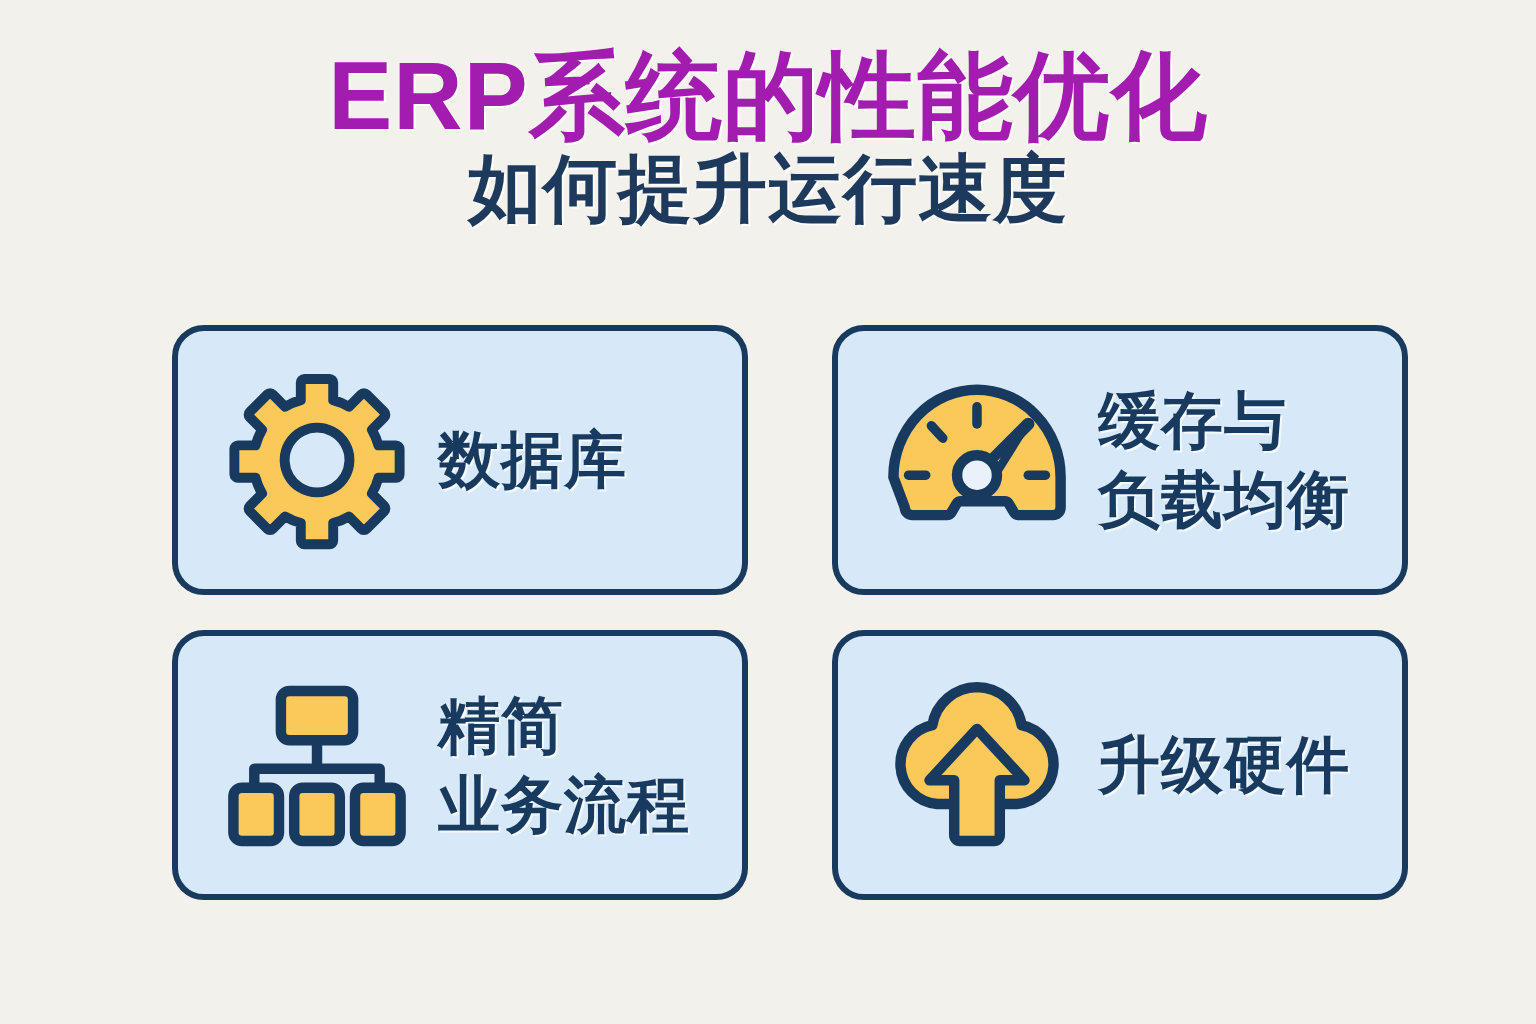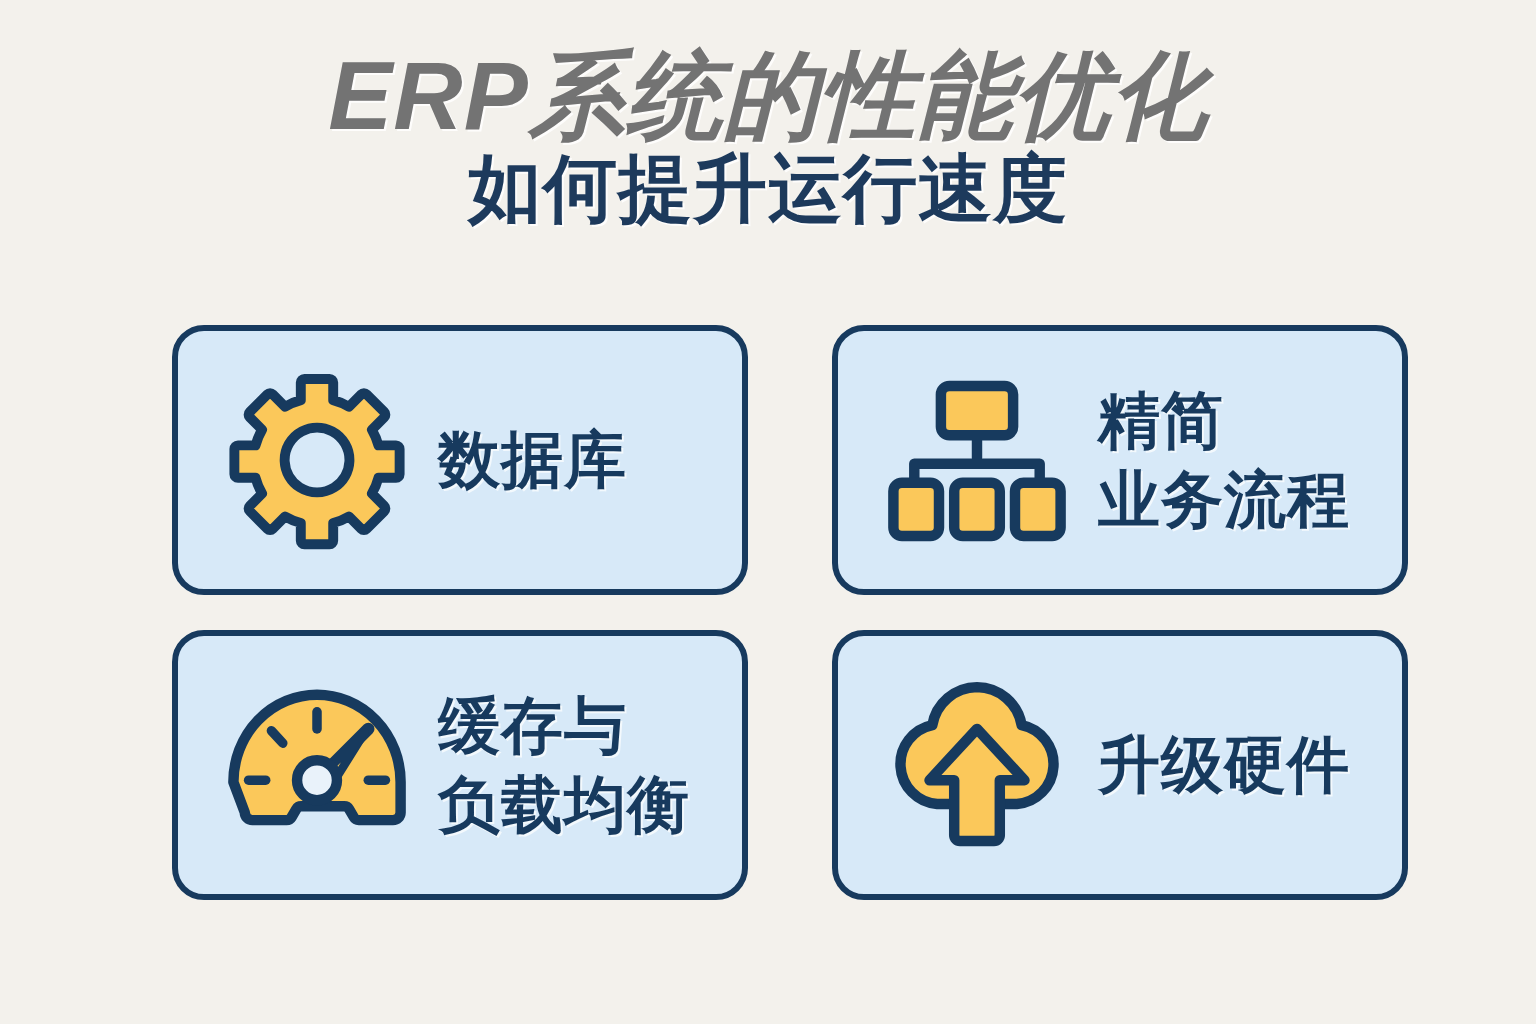--- a/index.html
+++ b/index.html
@@ -28,25 +28,24 @@
     position: absolute;
     top: 44px;
     left: 0;
     width: 1536px;
     text-align: center;
   }
   .title {
     font-size: 96px;
     line-height: 1.08;
     font-weight: 700;
-    color: #737373;
+    color: #a21caf;
     letter-spacing: 1px;
     text-shadow: 2px 2px 0 rgba(255,255,255,0.85);
     white-space: nowrap;
-    font-style: italic;
   }
   .subtitle {
     font-size: 74px;
     line-height: 1.1;
     font-weight: 700;
     color: #1d3a5c;
     letter-spacing: 1px;
     text-shadow: 2px 2px 0 rgba(255,255,255,0.85);
     white-space: nowrap;
   }
@@ -138,39 +137,20 @@
         </svg>
       </div>
       <div class="card-label">
         <span class="l1">数据库</span>
       </div>
     </div>
 
     <div class="card">
       <div class="card-icon">
         <svg viewBox="0 0 200 180" xmlns="http://www.w3.org/2000/svg">
-          <g stroke="#173a5e" stroke-width="11" fill="none" stroke-linecap="round" stroke-linejoin="round">
-            <path d="M100 62 V88"></path>
-            <path d="M34 116 V94 H166 V116"></path>
-          </g>
-          <rect x="62" y="12" width="76" height="52" rx="9" fill="#fbc85a" stroke="#173a5e" stroke-width="11"></rect>
-          <rect x="12" y="114" width="48" height="56" rx="9" fill="#fbc85a" stroke="#173a5e" stroke-width="11"></rect>
-          <rect x="76" y="114" width="48" height="56" rx="9" fill="#fbc85a" stroke="#173a5e" stroke-width="11"></rect>
-          <rect x="140" y="114" width="48" height="56" rx="9" fill="#fbc85a" stroke="#173a5e" stroke-width="11"></rect>
-        </svg>
-      </div>
-      <div class="card-label">
-        <span class="l1">精简</span>
-        <span class="l2">业务流程</span>
-      </div>
-    </div>
-
-    <div class="card">
-      <div class="card-icon">
-        <svg viewBox="0 0 200 180" xmlns="http://www.w3.org/2000/svg">
           <path d="M12 108 a88 92 0 0 1 176 0 v32 a8 8 0 0 1 -8 8 h-36
                    a6 6 0 0 1 -5.2-3 l-5-8.5 a6 6 0 0 0 -5.2-3 h-45.2
                    a6 6 0 0 0 -5.2 3 l-5 8.5 a6 6 0 0 1 -5.2 3 h-36
                    a8 8 0 0 1 -8-8 z" fill="#fbc85a" stroke="#173a5e" stroke-width="11" stroke-linejoin="round"></path>
           <g stroke="#173a5e" stroke-width="10" stroke-linecap="round">
             <path d="M100 34 V52"></path>
             <path d="M52 54 L64 67"></path>
             <path d="M28 106 H46"></path>
             <path d="M154 106 H172"></path>
           </g>
@@ -181,20 +161,39 @@
       </div>
       <div class="card-label">
         <span class="l1">缓存与</span>
         <span class="l2">负载均衡</span>
       </div>
     </div>
 
     <div class="card">
       <div class="card-icon">
         <svg viewBox="0 0 200 180" xmlns="http://www.w3.org/2000/svg">
+          <g stroke="#173a5e" stroke-width="11" fill="none" stroke-linecap="round" stroke-linejoin="round">
+            <path d="M100 62 V88"></path>
+            <path d="M34 116 V94 H166 V116"></path>
+          </g>
+          <rect x="62" y="12" width="76" height="52" rx="9" fill="#fbc85a" stroke="#173a5e" stroke-width="11"></rect>
+          <rect x="12" y="114" width="48" height="56" rx="9" fill="#fbc85a" stroke="#173a5e" stroke-width="11"></rect>
+          <rect x="76" y="114" width="48" height="56" rx="9" fill="#fbc85a" stroke="#173a5e" stroke-width="11"></rect>
+          <rect x="140" y="114" width="48" height="56" rx="9" fill="#fbc85a" stroke="#173a5e" stroke-width="11"></rect>
+        </svg>
+      </div>
+      <div class="card-label">
+        <span class="l1">精简</span>
+        <span class="l2">业务流程</span>
+      </div>
+    </div>
+
+    <div class="card">
+      <div class="card-icon">
+        <svg viewBox="0 0 200 180" xmlns="http://www.w3.org/2000/svg">
           <path d="M100 8 a48 48 0 0 1 47 40 a42 42 0 0 1 -5 83 h-84
                    a42 42 0 0 1 -5-83 a48 48 0 0 1 47-40 z" fill="#fbc85a" stroke="#173a5e" stroke-width="11" stroke-linejoin="round"></path>
           <path d="M100 52 L150 106 h-26 v58 a6 6 0 0 1 -6 6 h-36
                    a6 6 0 0 1 -6-6 v-58 H50 Z" fill="#fbc85a" stroke="#173a5e" stroke-width="11" stroke-linejoin="round"></path>
         </svg>
       </div>
       <div class="card-label">
         <span class="l1">升级硬件</span>
       </div>
     </div>

